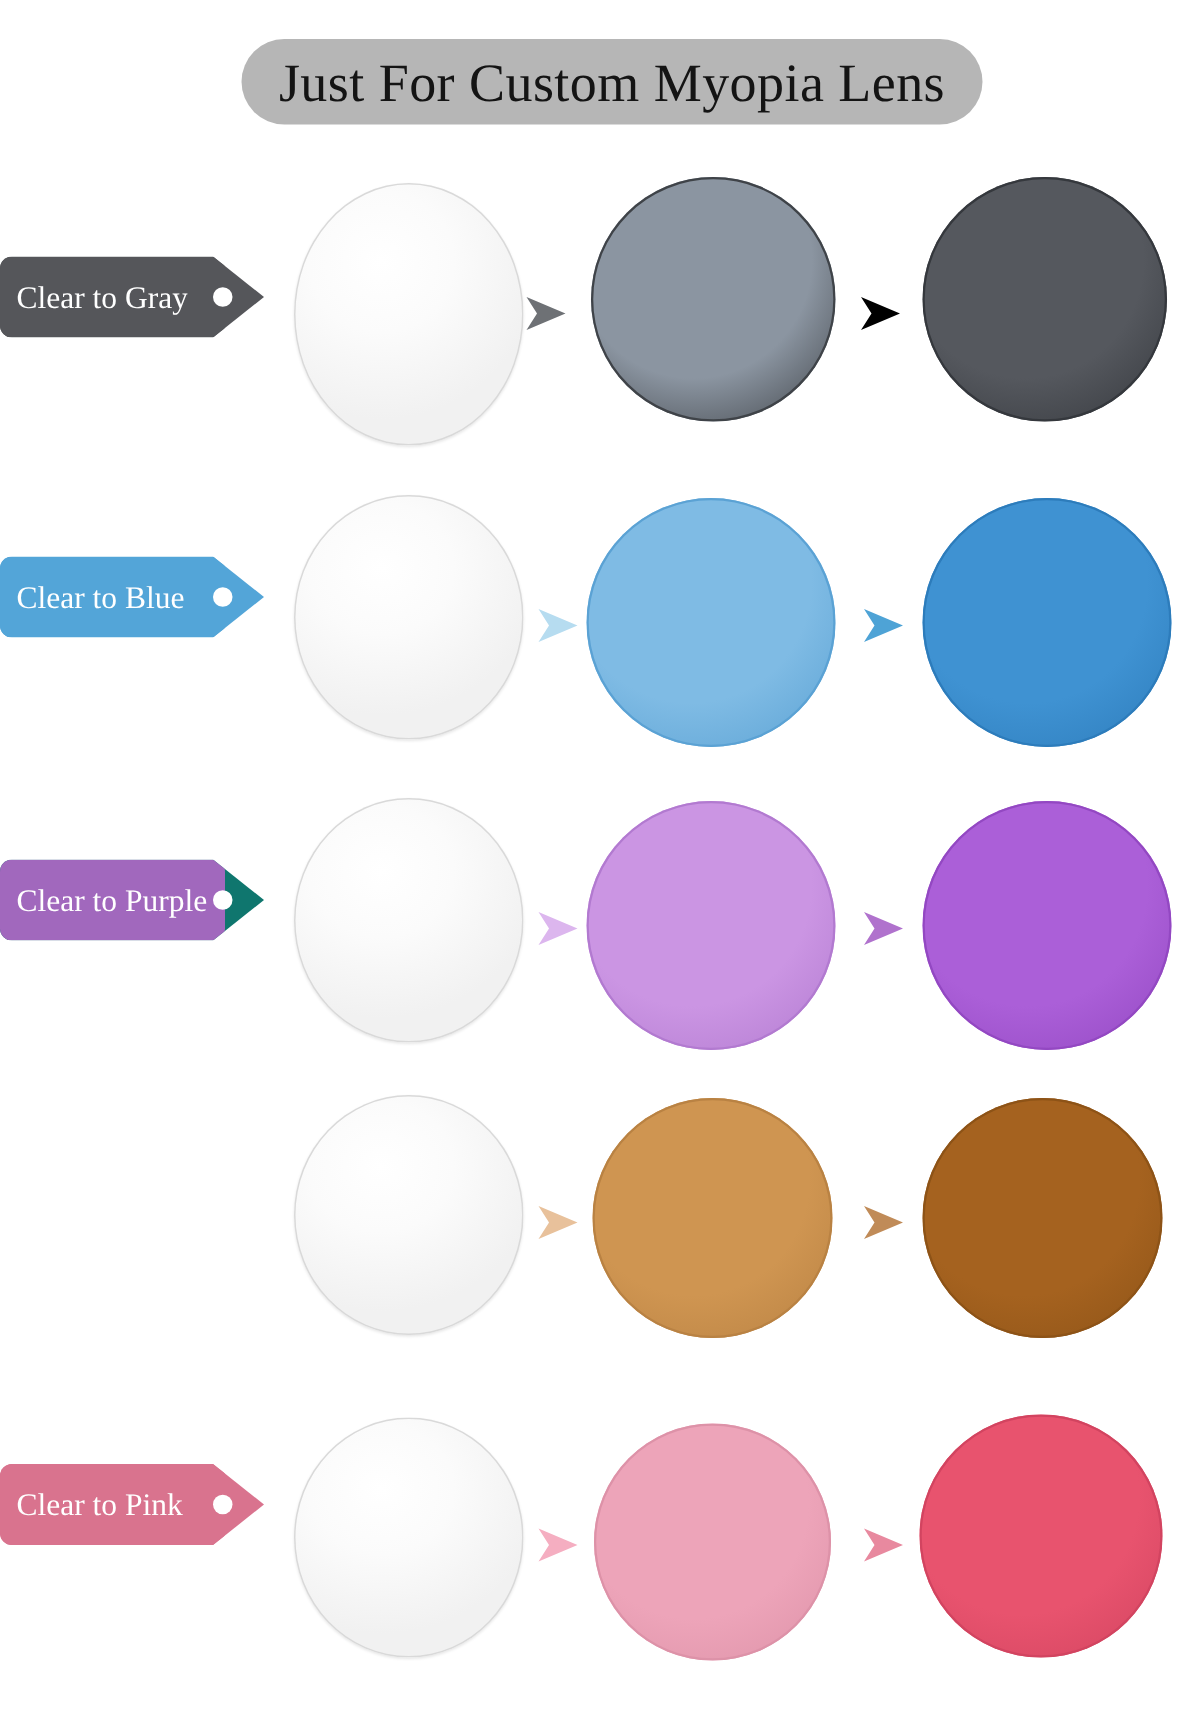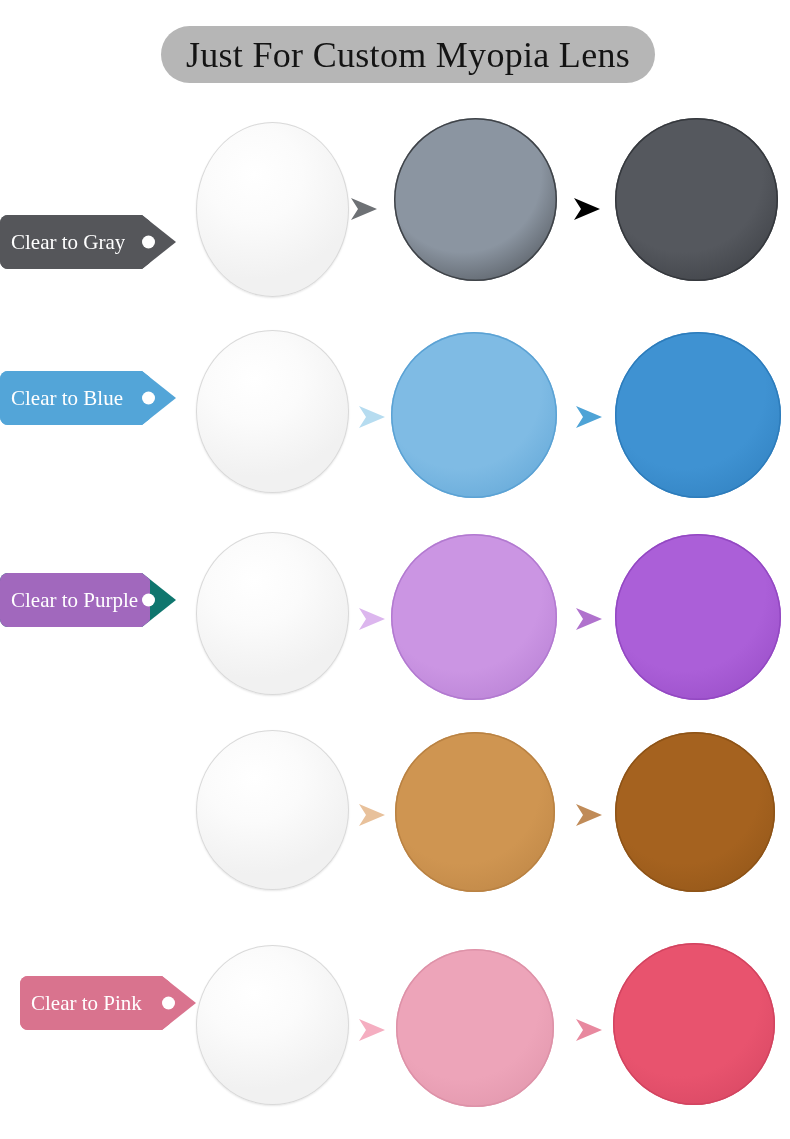--- a/index.html
+++ b/index.html
@@ -155,21 +155,21 @@
   #row-blue .arrow-2, #row-purple .arrow-2, #row-brown .arrow-2, #row-pink .arrow-2 { left: 572px; }
 </style>
 </head>
 <body>
 
 <div id="title-bar" style="background: rgb(182, 182, 182);">
   <div id="title-text" style="color: rgb(20, 20, 20);">Just For Custom Myopia Lens</div>
 </div>
 
 <div class="lens-row" id="row-gray">
-  <div class="tag" style="background: rgb(85, 86, 90); margin-top: 44px;">
+  <div class="tag" style="background: rgb(85, 86, 90);">
     <div class="tag-inner" style="background: rgb(85, 86, 90);"></div>
     <div class="tag-label">Clear to Gray</div>
     <div class="tag-hole"></div>
   </div>
   <div class="lens lens-clear"></div>
   <div class="arrow arrow-1">
     <svg viewBox="0 0 34 30">
         <path d="M4 4 L30 15 L4 26 L11 15 Z" fill="#6e7175"></path>
       </svg>
   </div>
@@ -234,21 +234,21 @@
   <div class="lens lens-mid" style="background: radial-gradient(circle at 42% 34%, rgb(207, 149, 81) 0%, rgb(207, 149, 81) 55%, rgb(185, 130, 67) 100%); box-shadow: rgb(185, 130, 67) 0px 0px 0px 1.5px inset;"></div>
   <div class="arrow arrow-2">
     <svg viewBox="0 0 34 30">
         <path d="M4 4 L30 15 L4 26 L11 15 Z" fill="#c08b58"></path>
       </svg>
   </div>
   <div class="lens lens-dark" style="background: radial-gradient(circle at 42% 34%, rgb(165, 98, 31) 0%, rgb(165, 98, 31) 55%, rgb(141, 83, 23) 100%); box-shadow: rgb(141, 83, 23) 0px 0px 0px 1.5px inset;"></div>
 </div>
 
 <div class="lens-row" id="row-pink">
-  <div class="tag" style="background: rgb(217, 115, 142); margin-left: 20px;">
+  <div class="tag" style="background: rgb(217, 115, 142);">
     <div class="tag-inner" style="background: rgb(217, 115, 142);"></div>
     <div class="tag-label">Clear to Pink</div>
     <div class="tag-hole"></div>
   </div>
   <div class="lens lens-clear"></div>
   <div class="arrow arrow-1">
     <svg viewBox="0 0 34 30">
         <path d="M4 4 L30 15 L4 26 L11 15 Z" fill="#f5aec1"></path>
       </svg>
   </div>

